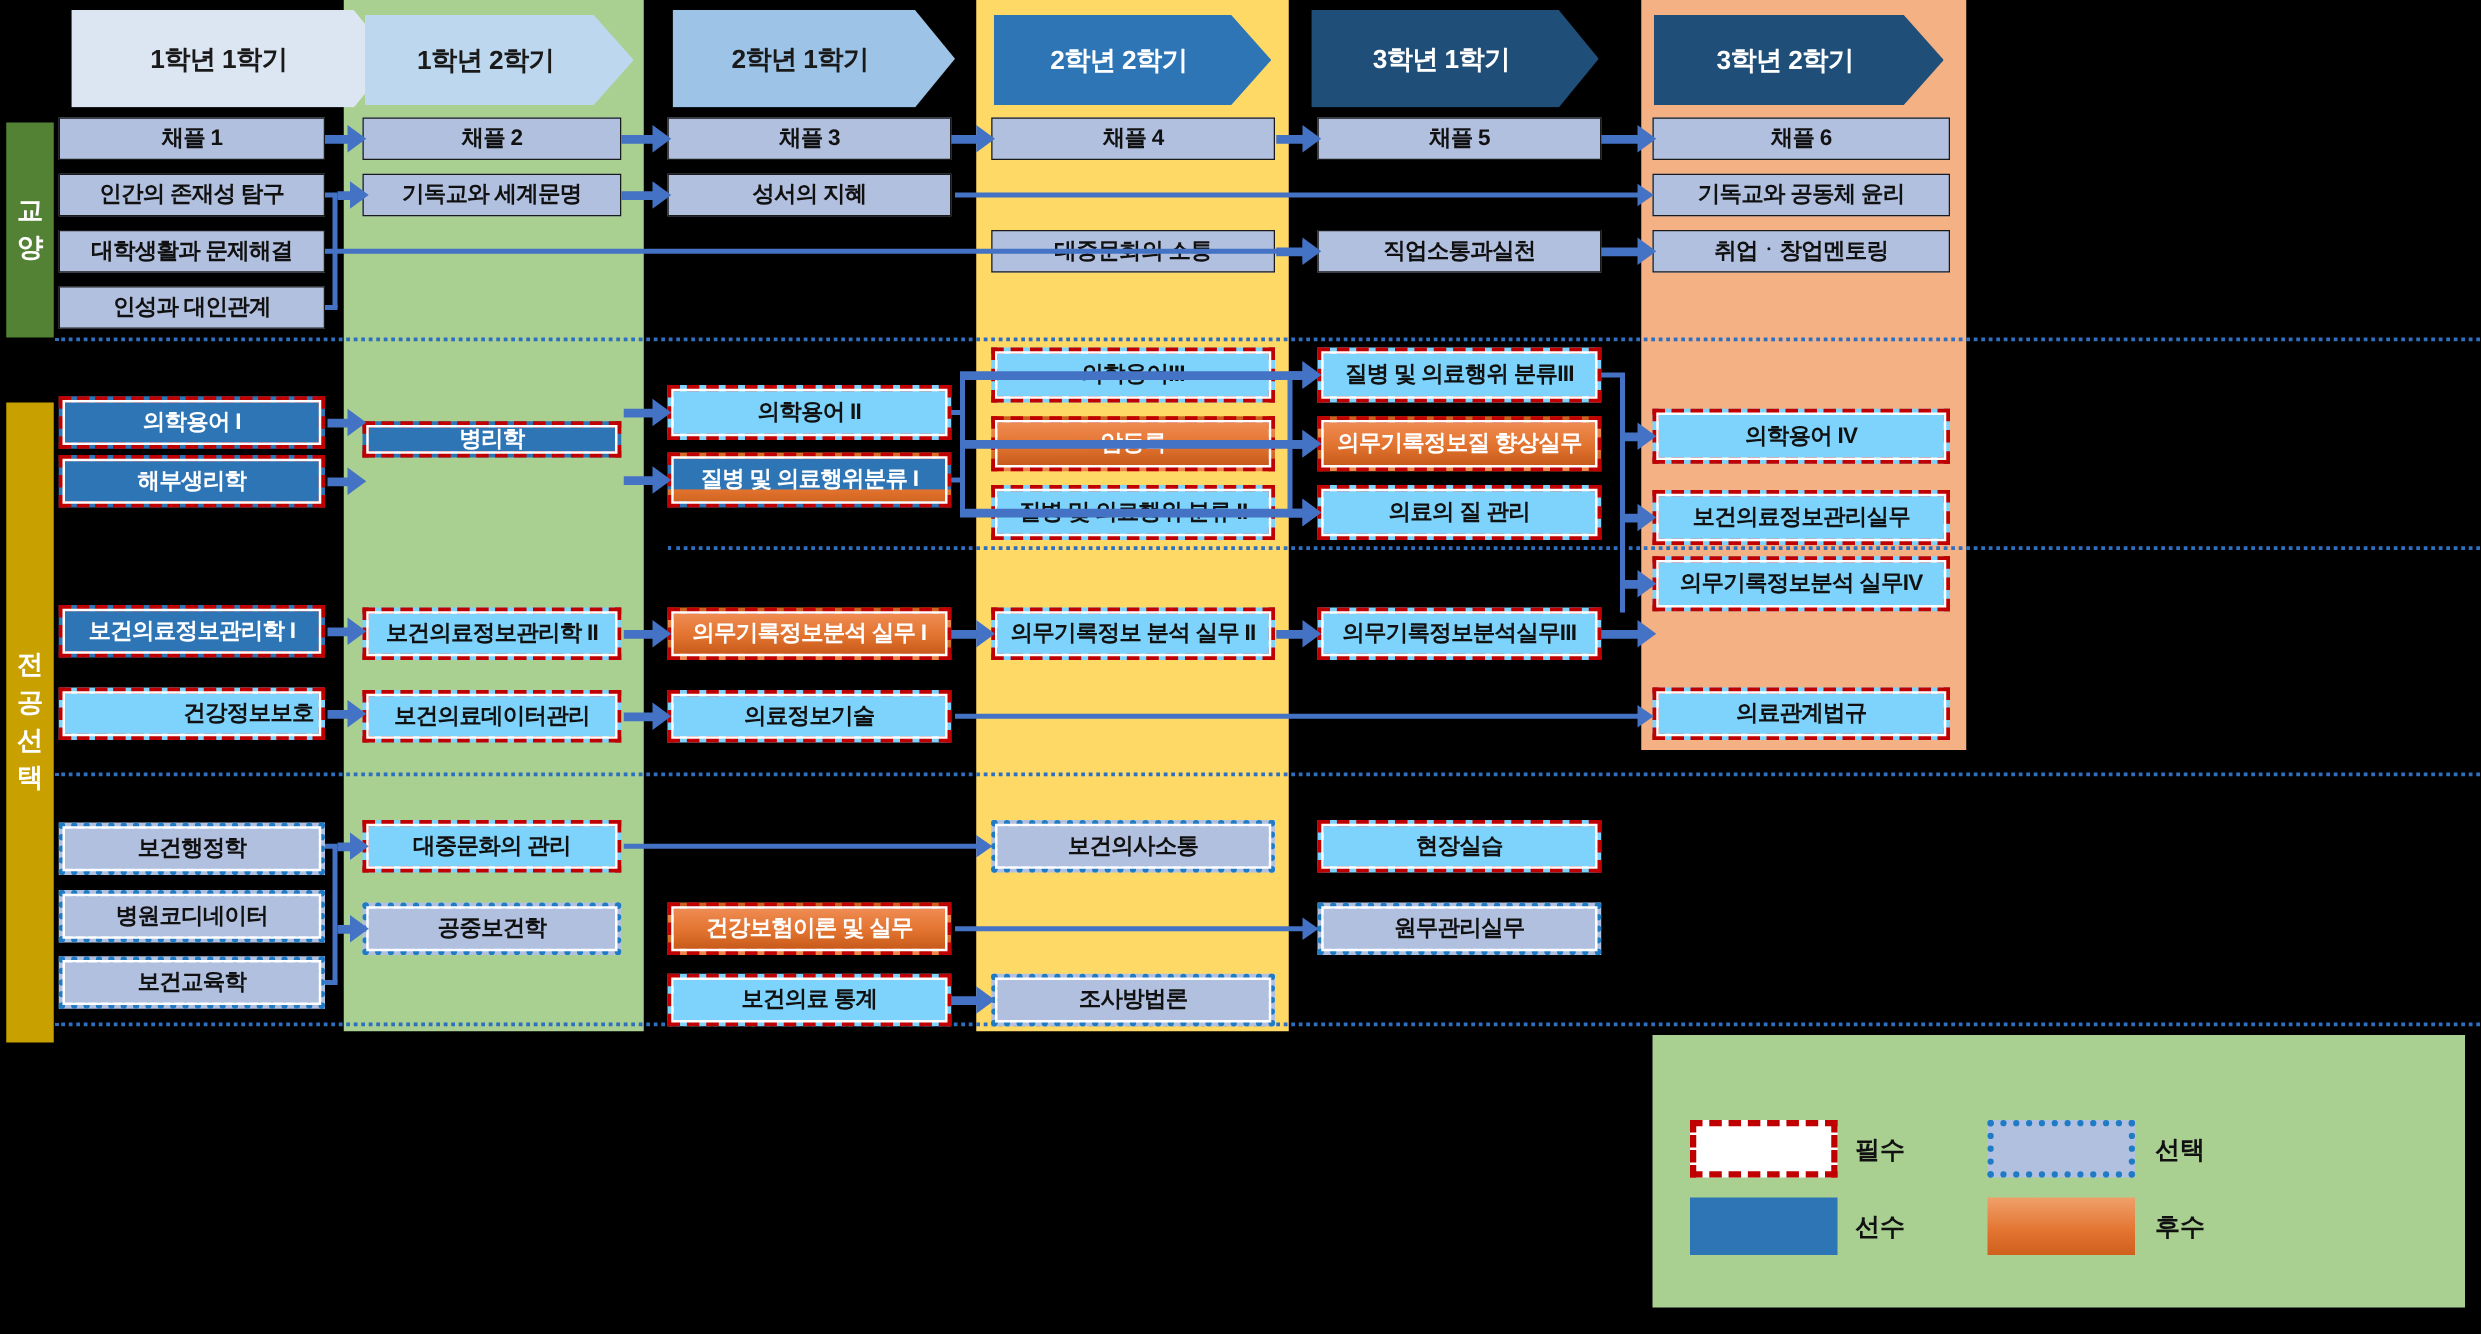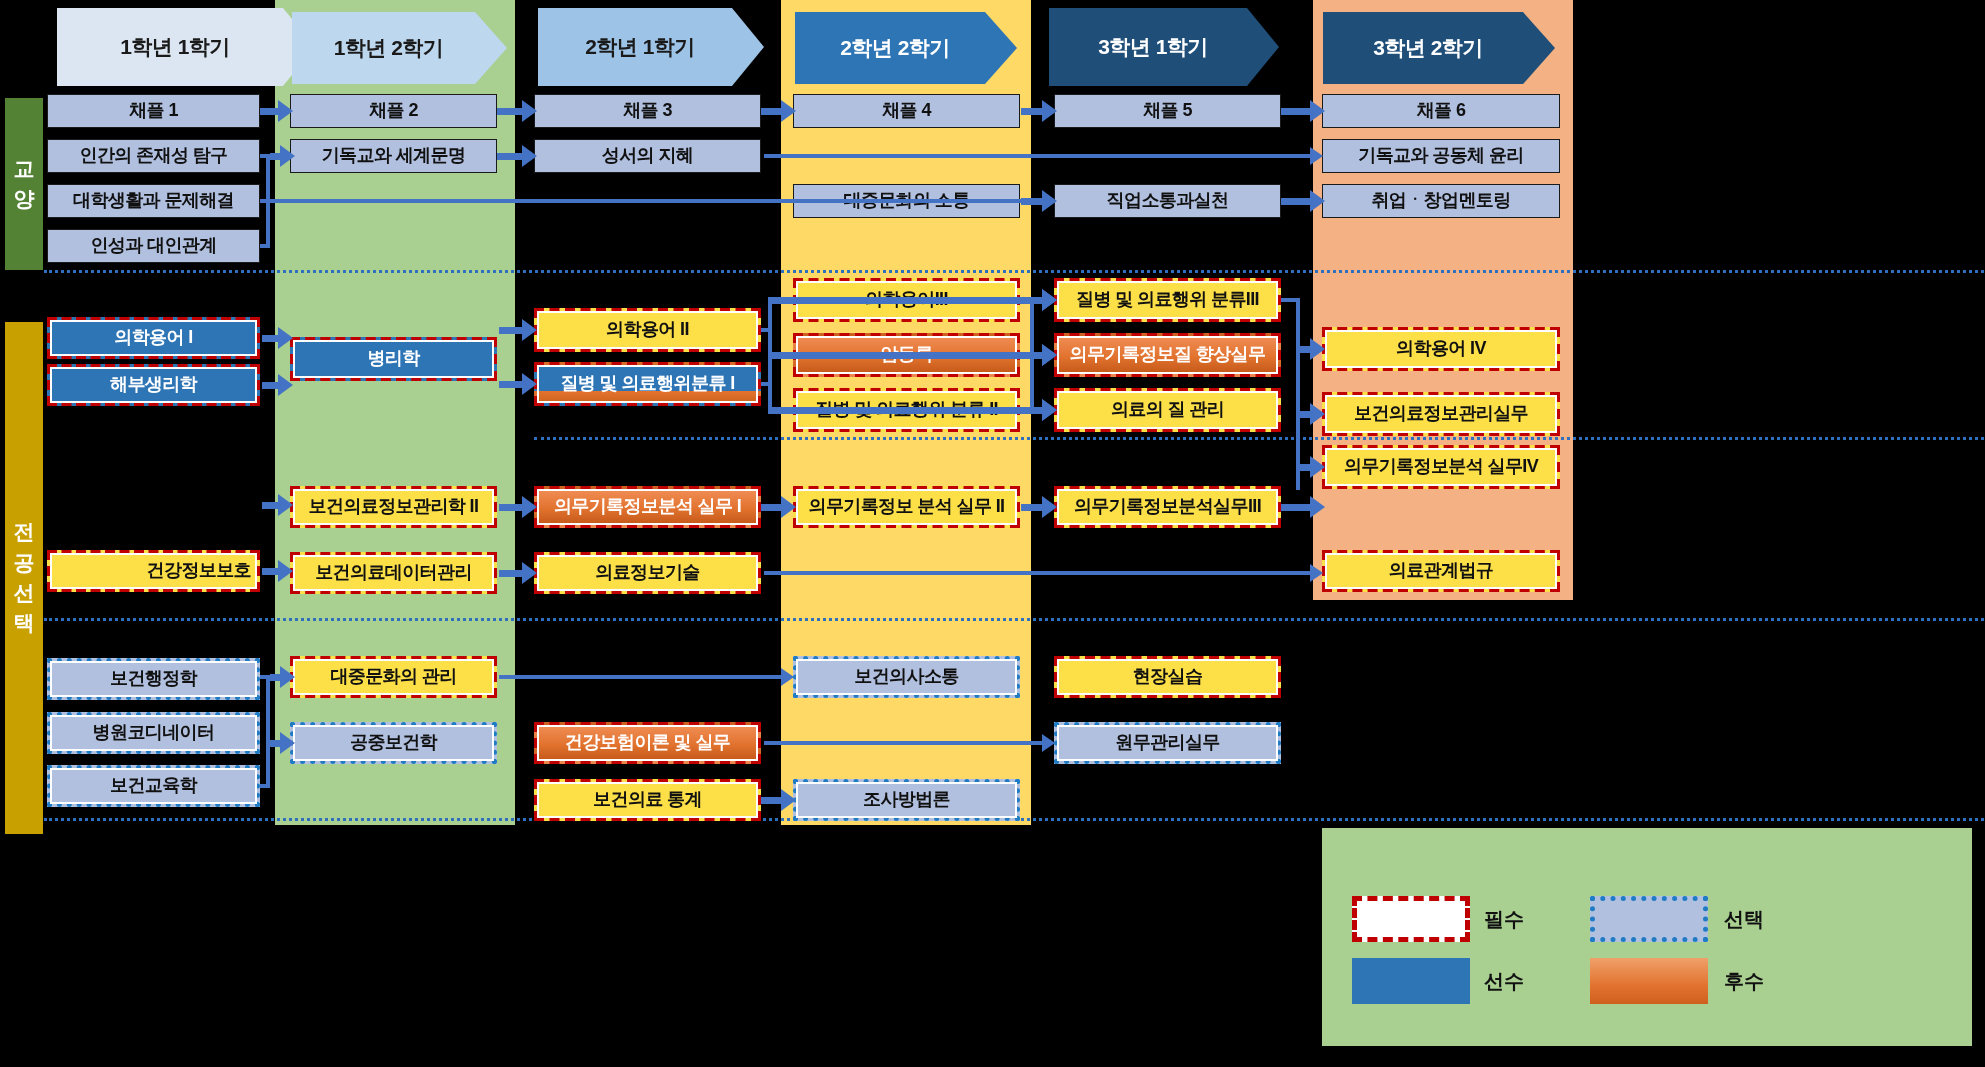--- a/index.html
+++ b/index.html
@@ -36,21 +36,21 @@
     font-weight:bold; font-size:18px; text-align:center; line-height:1.1;
     letter-spacing:-0.6px; white-space:nowrap;
   }
   .box .t { display:block; width:100%; padding:0 4px; }
 
   
   .b-plain { background:#b2c0e0; border:1.6px solid #1a1a1a; color:#111; }
 
   
   .b-req {
-    background:#fde047; border:5px dashed #c00000;
+    background:#7dd3fc; border:5px dashed #c00000;
     outline:2.5px solid #ffffff; outline-offset:-5px; color:#111;
   }
   
   .b-elec {
     background:#b2c0e0; border:5px dotted #1f7bc4;
     outline:2.5px solid #ffffff; outline-offset:-5px; color:#111;
   }
   
   .b-req.fill-pre { background:#2e75b6; color:#fff; }
   
@@ -164,21 +164,21 @@
     </div>
     <div class="box b-plain" style="left: 1322px; top: 184px; width: 238px; height: 34px;">
       <span class="t">취업ㆍ창업멘토링</span>
     </div>
     <div class="box b-req fill-pre" style="left: 47px; top: 317px; width: 213px; height: 42px;">
       <span class="t">의학용어 I</span>
     </div>
     <div class="box b-req fill-pre" style="left: 47px; top: 364px; width: 213px; height: 42px;">
       <span class="t">해부생리학</span>
     </div>
-    <div class="box b-req fill-pre" style="left: 290px; top: 337px; width: 207px; height: 44px;">
+    <div class="box b-req fill-pre" style="left: 290px; top: 337px; width: 207px; height: 29px;">
       <span class="t">병리학</span>
     </div>
     <div class="box b-req" style="left: 534px; top: 308px; width: 227px; height: 44px;">
       <span class="t">의학용어 II</span>
     </div>
     <div class="box b-req fill-both" style="left: 534px; top: 362px; width: 227px; height: 44px;">
       <span class="t">질병 및 의료행위분류 I</span>
     </div>
     <div class="box b-req" style="left: 793px; top: 278px; width: 227px; height: 44px;">
       <span class="t">의학용어III</span>
@@ -199,20 +199,23 @@
       <span class="t">의료의 질 관리</span>
     </div>
     <div class="box b-req" style="left: 1322px; top: 327px; width: 238px; height: 44px;">
       <span class="t">의학용어 IV</span>
     </div>
     <div class="box b-req" style="left: 1322px; top: 392px; width: 238px; height: 44px;">
       <span class="t">보건의료정보관리실무</span>
     </div>
     <div class="box b-req" style="left: 1322px; top: 445px; width: 238px; height: 44px;">
       <span class="t">의무기록정보분석 실무IV</span>
+    </div>
+    <div class="box b-req fill-pre" style="left: 47px; top: 484px; width: 213px; height: 42px;">
+      <span class="t">보건의료정보관리학 I</span>
     </div>
     <div class="box b-req" style="left: 47px; top: 550px; width: 213px; height: 42px; text-align: right;">
       <span class="t">건강정보보호</span>
     </div>
     <div class="box b-req" style="left: 290px; top: 486px; width: 207px; height: 42px;">
       <span class="t">보건의료정보관리학 II</span>
     </div>
     <div class="box b-req" style="left: 290px; top: 552px; width: 207px; height: 42px;">
       <span class="t">보건의료데이터관리</span>
     </div>

